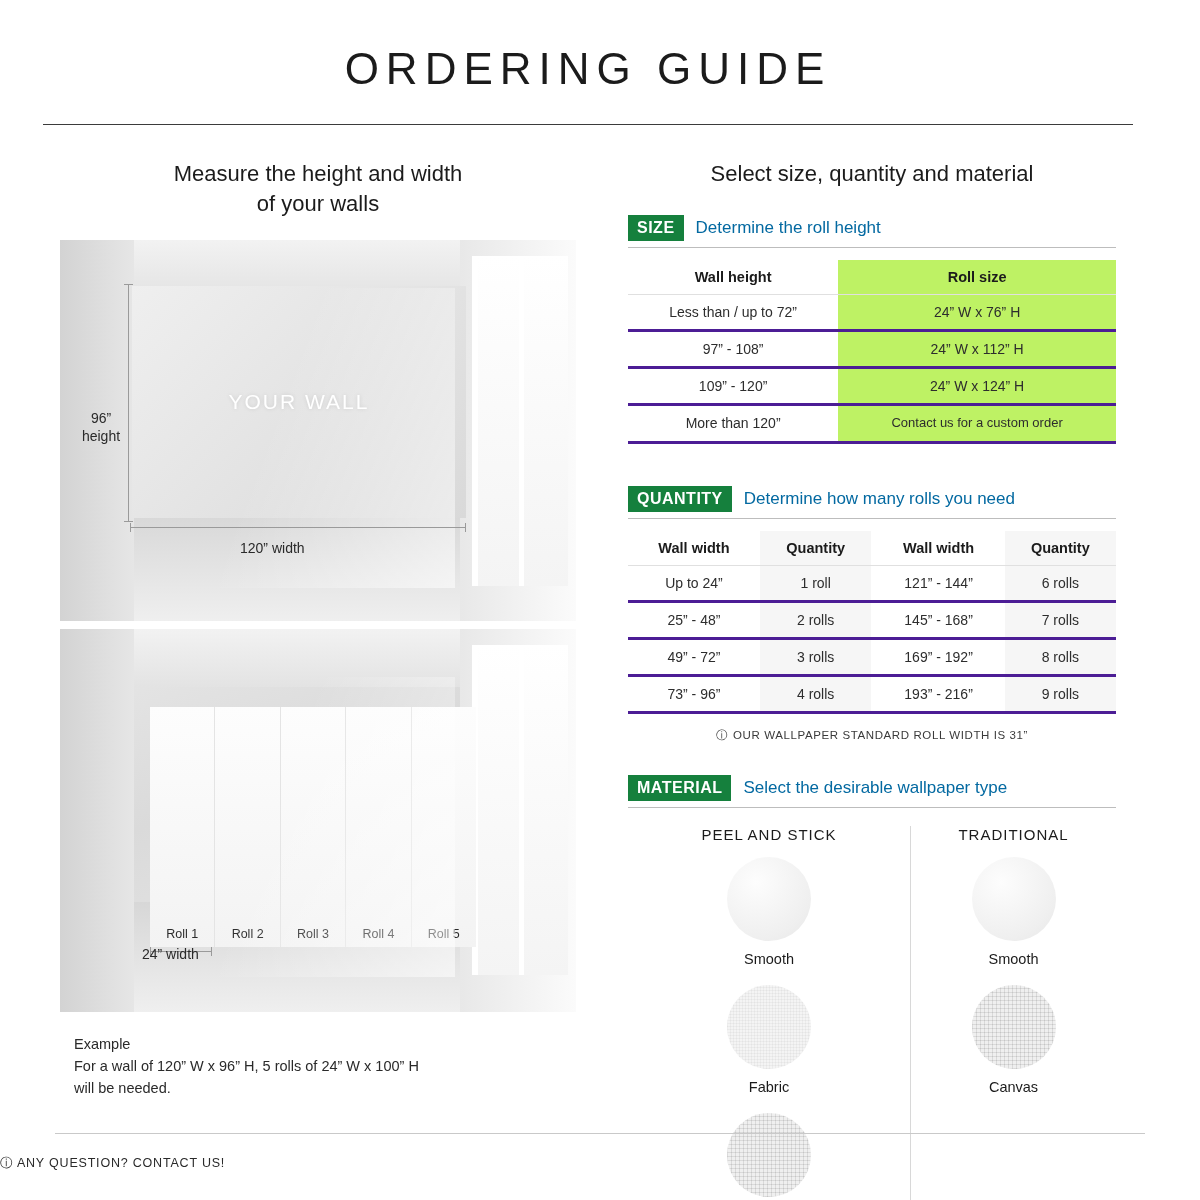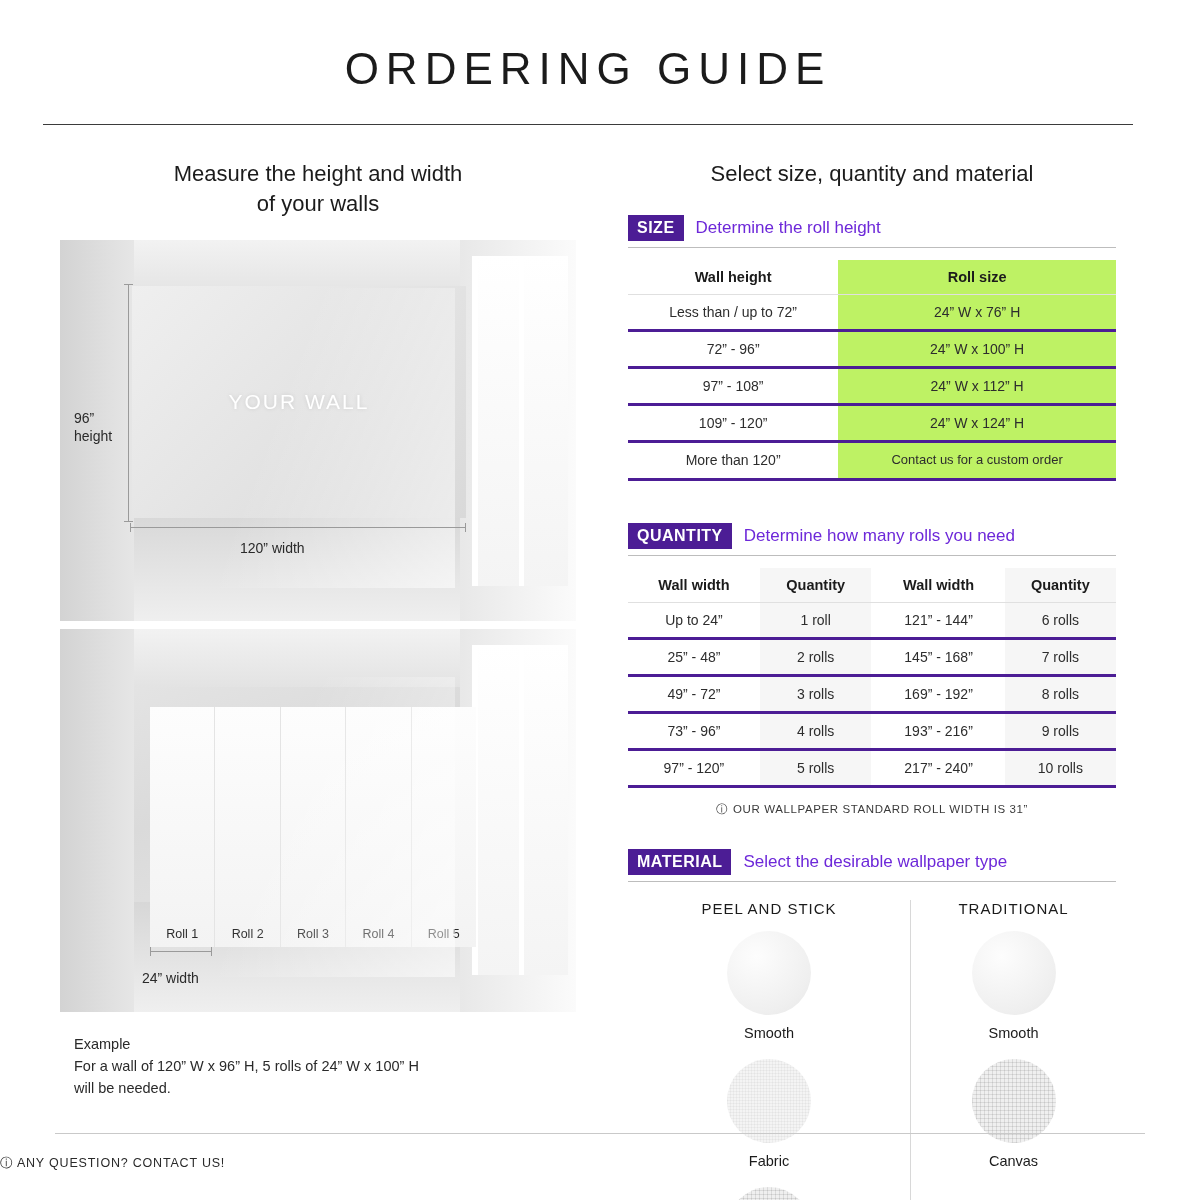--- a/index.html
+++ b/index.html
@@ -115,21 +115,21 @@
     position: absolute; left: 70px; bottom: 93px; width: 336px; height: 1px;
     background: #9a9a9a;
   }
   .dim-h:before, .dim-h:after {
     content:""; position:absolute; top:-4px; width:1px; height:9px; background:#9a9a9a;
   }
   .dim-h:before { left: 0; }
   .dim-h:after { right: 0; }
   .label-height {
     position: absolute; left: 14px; top: 170px; width: 54px;
-    font-size: 14px; line-height: 1.25; color: #2a2a2a;
+    text-align: center; font-size: 14px; line-height: 1.25; color: #2a2a2a;
   }
   .label-width {
     position: absolute; left: 180px; bottom: 65px; font-size: 14px; color: #2a2a2a;
   }
 
   
   .rolls {
     position: absolute; left: 90px; top: 78px; width: 326px; height: 240px;
     display: flex;
   }
@@ -147,49 +147,49 @@
   .dim-h2 {
     position: absolute; left: 90px; bottom: 60px; width: 62px; height: 1px;
     background: #9a9a9a;
   }
   .dim-h2:before, .dim-h2:after {
     content:""; position:absolute; top:-4px; width:1px; height:9px; background:#9a9a9a;
   }
   .dim-h2:before { left: 0; }
   .dim-h2:after { right: 0; }
   .label-width2 {
-    position: absolute; left: 82px; bottom: 26px; font-size: 14px; color: #2a2a2a; margin-top: 44px;
+    position: absolute; left: 82px; bottom: 50px; font-size: 14px; color: #2a2a2a; margin-top: 44px;
   }
 
   .example {
     margin-top: 22px;
     margin-left: 14px;
     font-size: 14.5px;
     line-height: 1.5;
     color: #2a2a2a;
     font-weight: 300;
   }
   .example .ex-title { display: block; }
 
   
   .section { margin-bottom: 10px; }
   .section-head {
     display: flex; align-items: center;
     border-bottom: 1px solid #bdbdbd;
     padding-bottom: 6px;
   }
   .badge {
-    background: #4c1d95; color: #ffffff;
+    background: #15803d; color: #ffffff;
     font-size: 16px; font-weight: 700; letter-spacing: 0.5px;
     padding: 5px 9px 5px 9px;
     line-height: 1;
   }
   .section-sub {
     margin-left: 12px;
-    font-size: 17px; font-weight: 300; color: #6d28d9;
+    font-size: 17px; font-weight: 300; color: #0369a1;
   }
 
   table {
     width: 100%;
     border-collapse: collapse;
     margin-top: 12px;
     font-weight: 300;
   }
   th {
     font-size: 14.5px; font-weight: 700; color: #1b1b1b;
@@ -346,24 +346,20 @@
               <th>Wall height</th>
               <th>Roll size</th>
             </tr>
           </thead>
           <tbody>
             <tr>
               <td>Less than / up to 72”</td>
               <td>24” W x 76” H</td>
             </tr>
             <tr>
-              <td>72” - 96”</td>
-              <td>24” W x 100” H</td>
-            </tr>
-            <tr>
               <td>97” - 108”</td>
               <td>24” W x 112” H</td>
             </tr>
             <tr>
               <td>109” - 120”</td>
               <td>24” W x 124” H</td>
             </tr>
             <tr>
               <td>More than 120”</td>
               <td class="small2">Contact us for a custom order</td>
@@ -403,26 +399,20 @@
               <td>49” - 72”</td>
               <td>3 rolls</td>
               <td>169” - 192”</td>
               <td>8 rolls</td>
             </tr>
             <tr>
               <td>73” - 96”</td>
               <td>4 rolls</td>
               <td>193” - 216”</td>
               <td>9 rolls</td>
-            </tr>
-            <tr>
-              <td>97” - 120”</td>
-              <td>5 rolls</td>
-              <td>217” - 240”</td>
-              <td>10 rolls</td>
             </tr>
           </tbody>
         </table>
         <div class="note">
           <span class="circ">ⓘ</span><span>OUR WALLPAPER STANDARD ROLL WIDTH IS 31”</span>
         </div>
       </div>
 
       <div class="section" style="margin-top:32px;">
         <div class="section-head">

